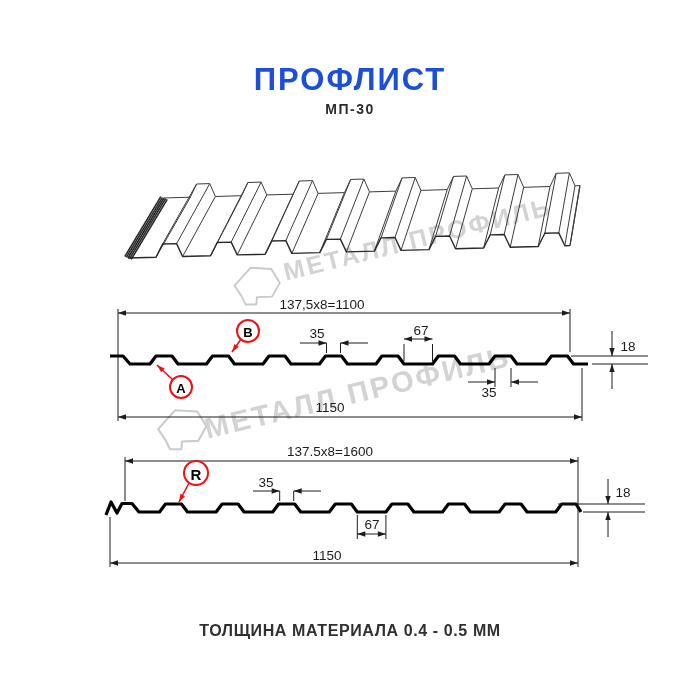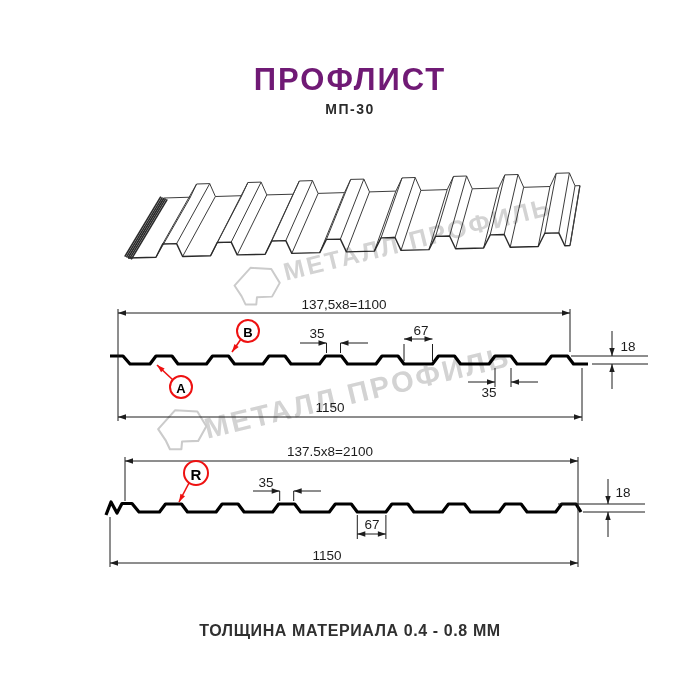--- a/index.html
+++ b/index.html
@@ -1,20 +1,20 @@
 <!DOCTYPE html>
 <html><head>
 <meta charset="utf-8">
 <style>
   html,body{margin:0;padding:0;background:#ffffff;}
   #stage{position:relative;width:700px;height:700px;background:#fff;overflow:hidden;
          font-family:"Liberation Sans", sans-serif;}
   .abs{position:absolute;}
   .ctr{transform:translate(-50%,-50%);white-space:nowrap;}
-  #title{left:350px;top:80px;font-size:31px;font-weight:800;letter-spacing:2px;color:#701a75;}
+  #title{left:350px;top:80px;font-size:31px;font-weight:800;letter-spacing:2px;color:#1d4ed8;}
   #subtitle{left:350px;top:109px;font-size:14px;font-weight:600;letter-spacing:1.5px;color:#2b2b2b;}
   .dim{font-size:13.5px;color:#1c1c1c;}
   .wm-text{color:#d3d3d3;font-weight:700;white-space:nowrap;}
   #wm1{left:284px;top:258px;font-size:25px;letter-spacing:2.5px;transform:rotate(-14deg);transform-origin:0 50%;}
   #wm2{left:205px;top:413px;font-size:29px;letter-spacing:2.5px;transform:rotate(-13.5deg);transform-origin:0 50%;}
   .callout{font-weight:700;}
   #ptA{left:181px;top:388px;font-size:13px;}
   #ptB{left:248px;top:332px;font-size:13px;}
   #ptR{left:196px;top:474px;font-size:15px;}
   #footnote{left:350px;top:631px;font-size:16px;font-weight:600;letter-spacing:0.6px;color:#303030;}
@@ -145,30 +145,30 @@
       <polygon points="157,365 161.05805069802923,372.36832576181484 164.61454456821215,368.5747323002864" fill="#ee1111"></polygon>
       <line x1="241" y1="339" x2="232" y2="352" stroke="#ee1111" stroke-width="1.6"></line>
       <polygon points="232,352 238.6913795289163,346.90240841180855 234.41598013236865,343.942516521891" fill="#ee1111"></polygon>
       <line x1="189" y1="483" x2="179" y2="502" stroke="#ee1111" stroke-width="1.6"></line>
       <polygon points="179,502 185.02675884085414,496.13159494630895 180.42518408446784,493.7097134955793" fill="#ee1111"></polygon>
     </svg>
 
   <div class="abs ctr" id="title">ПРОФЛИСТ</div>
   <div class="abs ctr" id="subtitle">МП-30</div>
 
-  <div class="abs ctr dim" style="left:344px;top:304px">137,5x8=1100</div>
+  <div class="abs ctr dim" style="left:322px;top:304px">137,5x8=1100</div>
   <div class="abs ctr dim" style="left:317px;top:333px">35</div>
   <div class="abs ctr dim" style="left:421px;top:330px">67</div>
   <div class="abs ctr dim" style="left:628px;top:346px">18</div>
   <div class="abs ctr dim" style="left:489px;top:392px">35</div>
   <div class="abs ctr dim" style="left:330px;top:407px">1150</div>
   <div class="abs ctr callout" id="ptA">A</div>
   <div class="abs ctr callout" id="ptB">B</div>
 
-  <div class="abs ctr dim" style="left:330px;top:451px">137.5x8=2100</div>
+  <div class="abs ctr dim" style="left:330px;top:451px">137.5x8=1600</div>
   <div class="abs ctr dim" style="left:266px;top:482px">35</div>
   <div class="abs ctr dim" style="left:623px;top:492px">18</div>
   <div class="abs ctr dim" style="left:372px;top:524px">67</div>
   <div class="abs ctr dim" style="left:327px;top:555px">1150</div>
   <div class="abs ctr callout" id="ptR">R</div>
 
-  <div class="abs ctr" id="footnote">ТОЛЩИНА МАТЕРИАЛА 0.4 - 0.8 ММ</div>
+  <div class="abs ctr" id="footnote">ТОЛЩИНА МАТЕРИАЛА 0.4 - 0.5 ММ</div>
 </div>
 
 </body></html>

